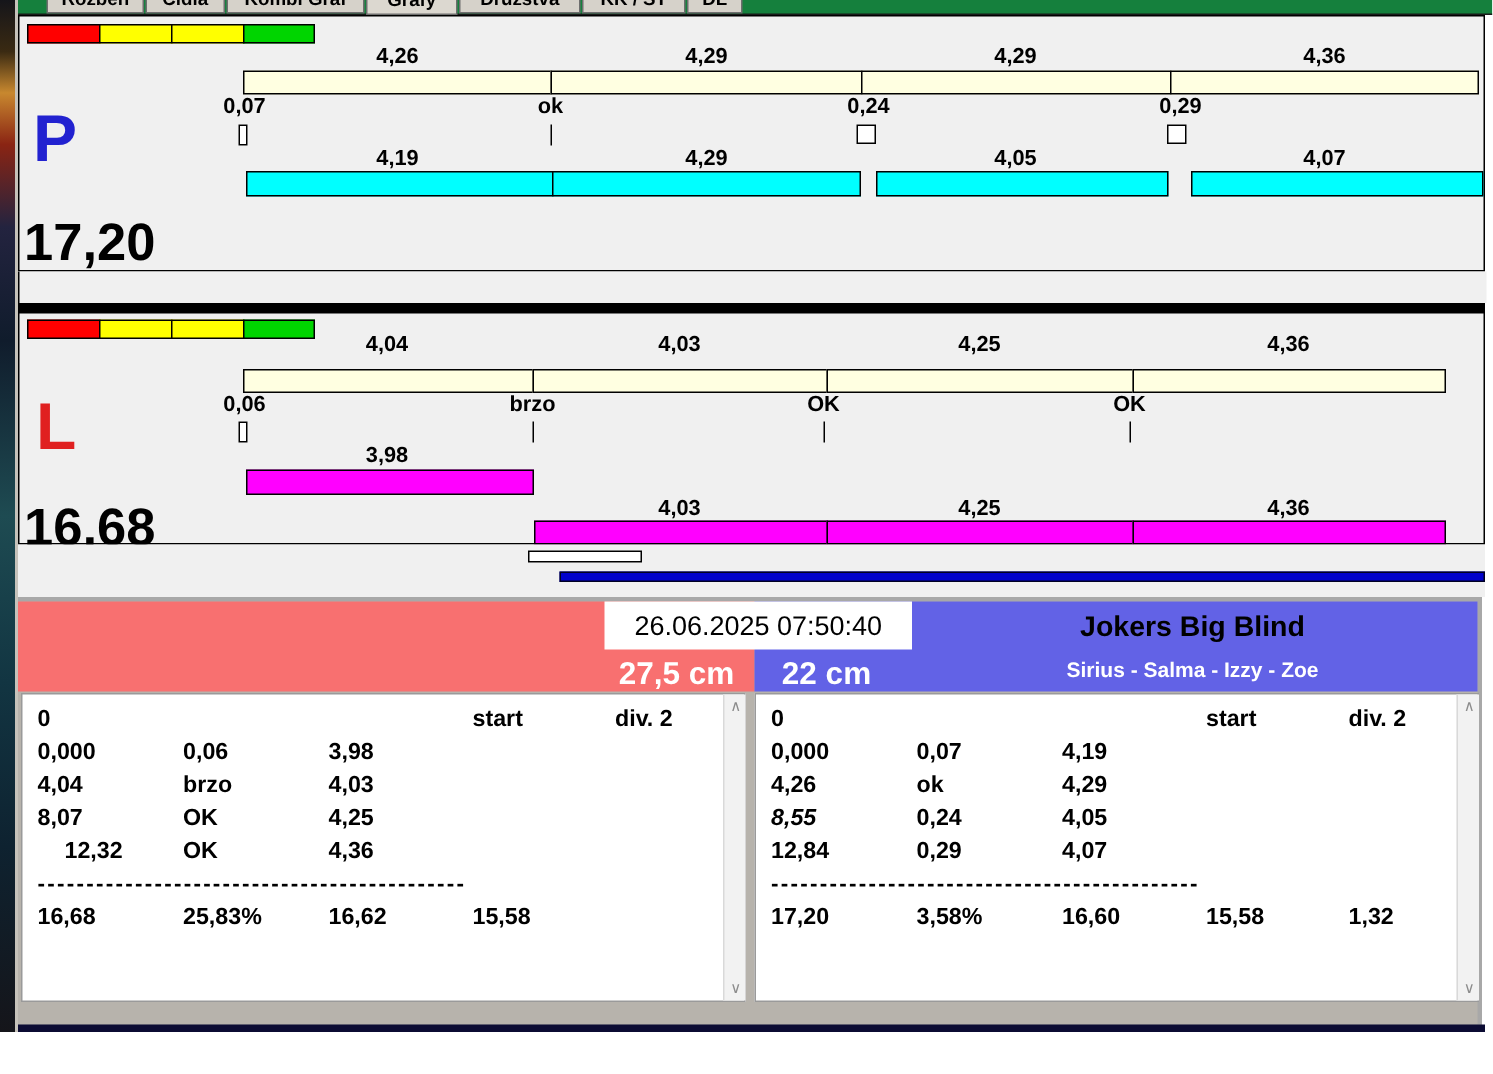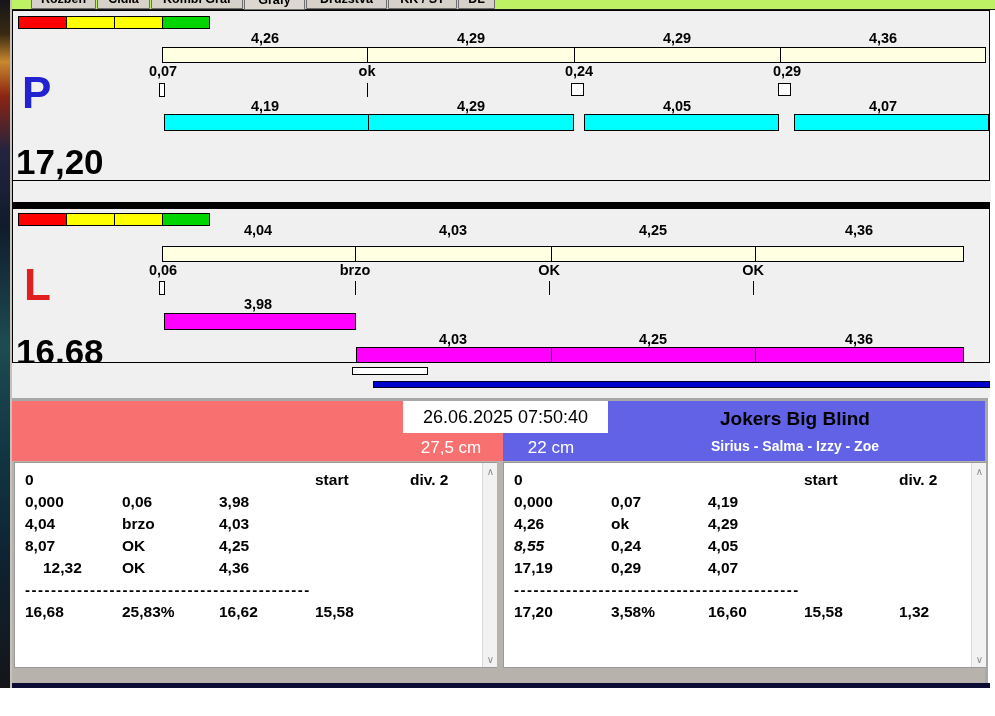--- a/index.html
+++ b/index.html
@@ -13,28 +13,28 @@
   .cyan{background:#00FFFF;}
   .magenta{background:#FF00FF;}
   .panel{position:absolute;left:12px;width:978px;background:#F0F0F0;border:1px solid #000;
          box-sizing:border-box;}
   .legend-seg{position:absolute;top:0;height:13px;border:1px solid #000;box-sizing:border-box;}
   .big-letter{position:absolute;font-weight:bold;font-size:44px;line-height:40px;}
   .big-total{position:absolute;font-weight:bold;font-size:35px;line-height:34px;color:#000;}
   .tick-line{position:absolute;width:1px;height:14px;background:#000;}
   .tick-rect{position:absolute;width:6px;height:14px;background:#fff;border:1px solid #000;box-sizing:border-box;}
   .tick-square{position:absolute;width:13px;height:13px;background:#fff;border:1px solid #000;box-sizing:border-box;}
-  .tabbar{position:absolute;left:0;top:0;width:995px;height:10px;background:#bef264;border-bottom:1px solid #1a1a1a;box-sizing:border-box;}
+  .tabbar{position:absolute;left:0;top:0;width:995px;height:10px;background:#15803d;border-bottom:1px solid #1a1a1a;box-sizing:border-box;}
   .tab{position:absolute;top:-20px;height:29px;background:#D6D2CA;border:1px solid #6e6e6e;
        border-radius:3px 3px 0 0;box-sizing:border-box;display:flex;align-items:flex-end;
        justify-content:center;font-weight:bold;font-size:12.5px;color:#000;padding-bottom:2px;}
   .tab.sel{top:-21px;height:31px;background:#DCD8D0;z-index:3;}
   .teamname{position:absolute;font-weight:bold;font-size:19px;color:#000;text-align:center;white-space:nowrap;}
   .members{position:absolute;font-weight:bold;font-size:14px;color:#fff;text-align:center;white-space:nowrap;}
-  .cmlabel{position:absolute;font-weight:normal;font-size:17px;color:#fff;text-align:center;white-space:nowrap;}
+  .cmlabel{position:absolute;font-weight:bold;font-size:21px;color:#fff;text-align:center;white-space:nowrap;}
   .tablebox{position:absolute;width:483px;height:206px;background:#fff;border:1px solid #9a9a9a;box-sizing:border-box;}
   .cell{position:absolute;font-weight:bold;font-size:15.5px;color:#000;white-space:nowrap;line-height:18px;}
   .dashes{position:absolute;font-weight:bold;font-size:15px;letter-spacing:1.5px;color:#000;white-space:nowrap;}
   .sbar{position:absolute;width:15px;background:#F2F2F2;border-left:1px solid #d9d9d9;box-sizing:border-box;}
   .sarrow{position:absolute;left:0;width:15px;height:16px;color:#8c8c8c;font-size:10px;
           display:flex;align-items:center;justify-content:center;}
 </style>
 </head>
 <body>
 
@@ -211,21 +211,21 @@
       <div class="cell" style="left:204px;top:30px;">4,19</div>
 
       <div class="cell" style="left:10px;top:52px;">4,26</div>
       <div class="cell" style="left:107px;top:52px;">ok</div>
       <div class="cell" style="left:204px;top:52px;">4,29</div>
 
       <div class="cell" style="left:10px;top:74px;font-style:italic;">8,55</div>
       <div class="cell" style="left:107px;top:74px;">0,24</div>
       <div class="cell" style="left:204px;top:74px;">4,05</div>
 
-      <div class="cell" style="left:10px;top:96px;">17,19</div>
+      <div class="cell" style="left:10px;top:96px;">12,84</div>
       <div class="cell" style="left:107px;top:96px;">0,29</div>
       <div class="cell" style="left:204px;top:96px;">4,07</div>
 
       <div class="dashes" style="left:10px;top:118px;">--------------------------------------------</div>
 
       <div class="cell" style="left:10px;top:140px;">17,20</div>
       <div class="cell" style="left:107px;top:140px;">3,58%</div>
       <div class="cell" style="left:204px;top:140px;">16,60</div>
       <div class="cell" style="left:300px;top:140px;">15,58</div>
       <div class="cell" style="left:395px;top:140px;">1,32</div>

